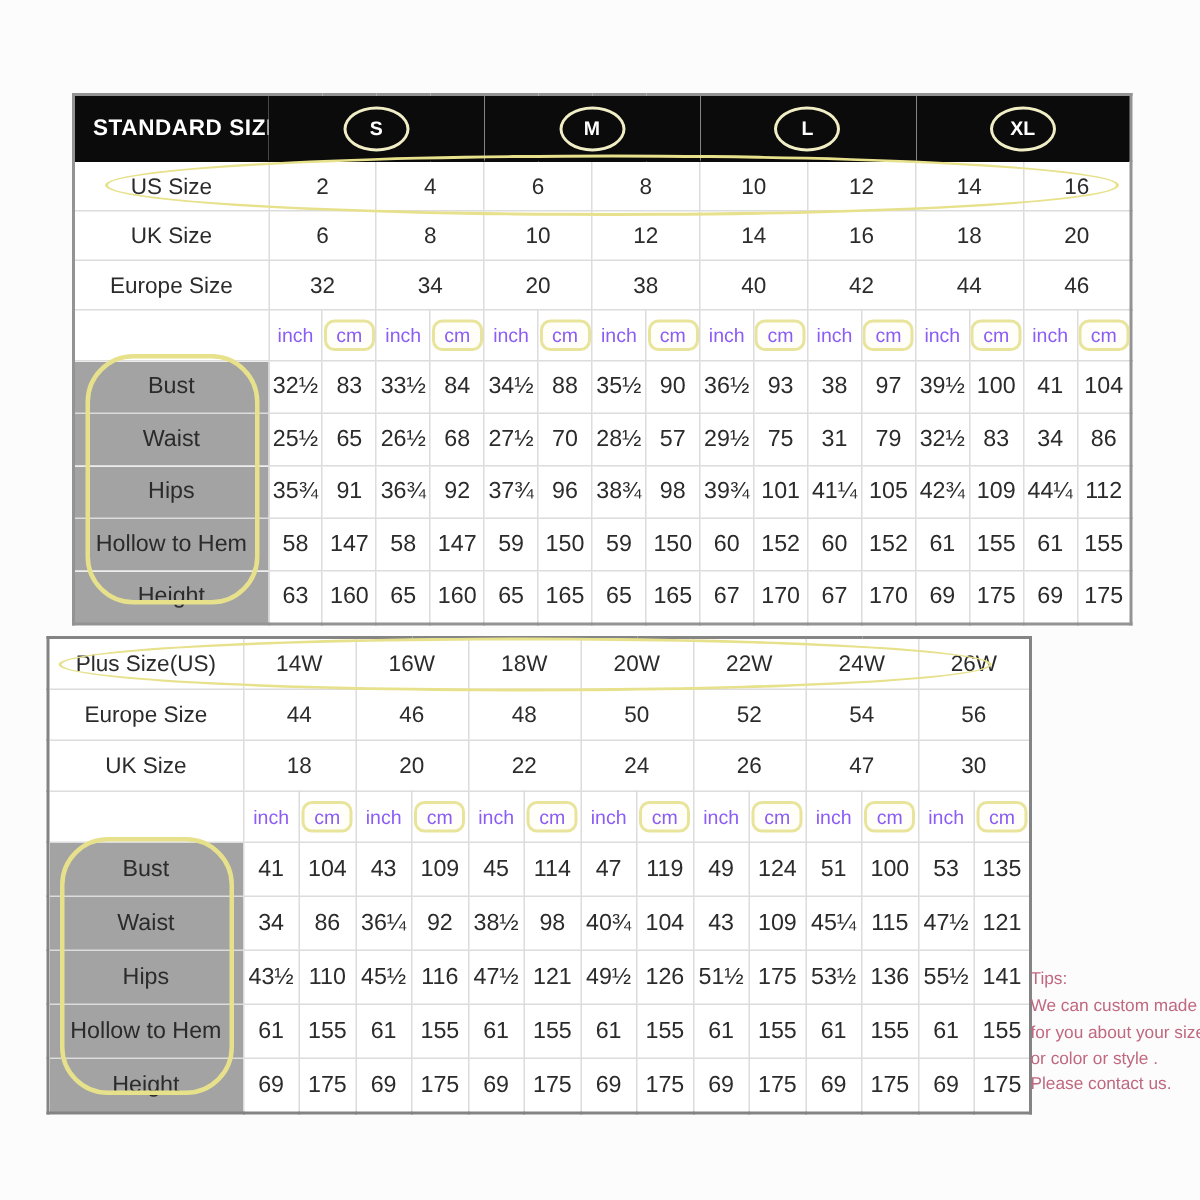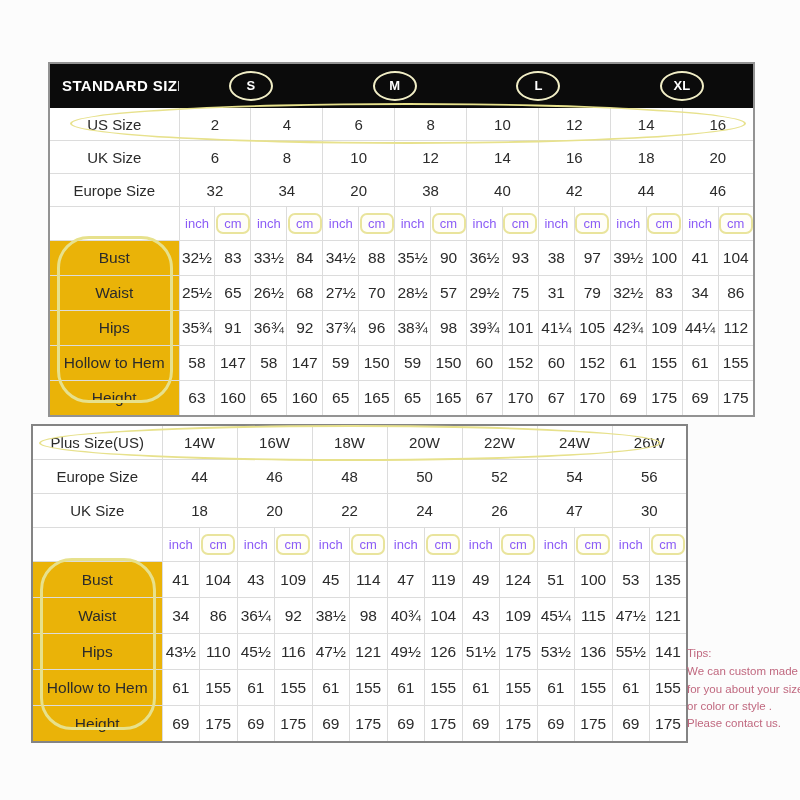--- a/index.html
+++ b/index.html
@@ -31,21 +31,21 @@
   .hdr-label{color:#ffffff;font-weight:bold;font-size:15px;text-align:left !important;padding-left:12px !important;letter-spacing:.4px}
   .size-circle{
     display:inline-flex;align-items:center;justify-content:center;
     width:40px;height:26px;border:2px solid var(--accent-light);border-radius:50%;
     color:#ffffff;font-weight:bold;font-size:13px;line-height:1;
   }
 
   .size-row td{height:32px;font-size:15px}
   #plus-table .size-row td{height:33px}
   .row-label{font-weight:normal;font-size:14px}
-  .row-label.gray{background:#eab308}
+  .row-label.gray{background:#a3a3a3}
   .unit-row td{height:33px;font-size:13px;color:#8b5cf6}
   .cm-box{
     display:inline-block;min-width:24px;padding:1px 3px;
     border:2px solid #e9e49c;border-radius:7px;line-height:1.2;background:#fffef8;text-align:center;
   }
   .measure-row td{height:34px;font-size:15.5px}
   #plus-table .measure-row td{height:35px}
 
   
   .oval{position:absolute;border:2px solid var(--accent);border-radius:50%;pointer-events:none;z-index:5}

